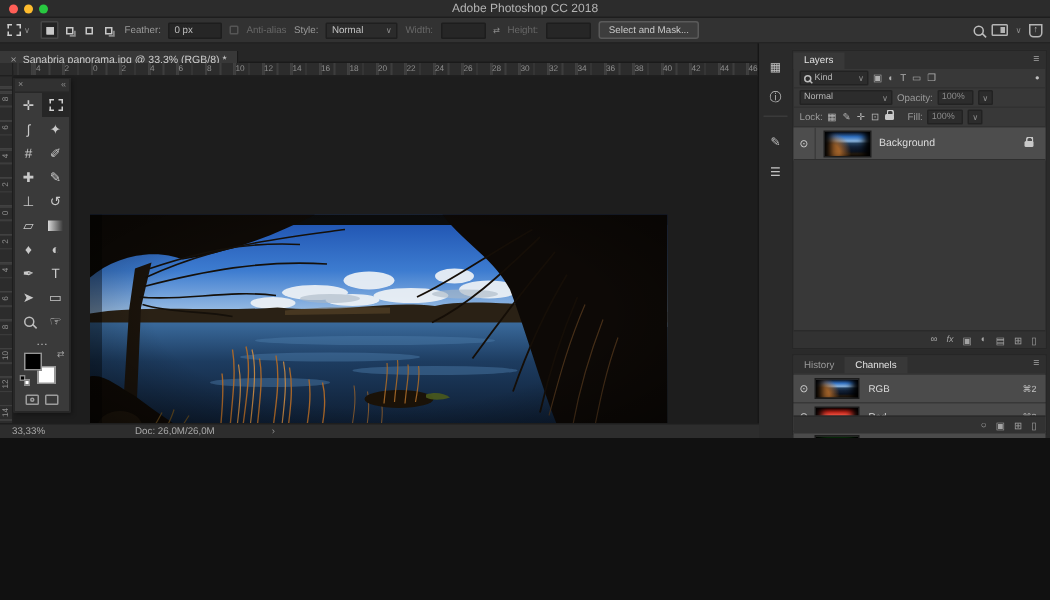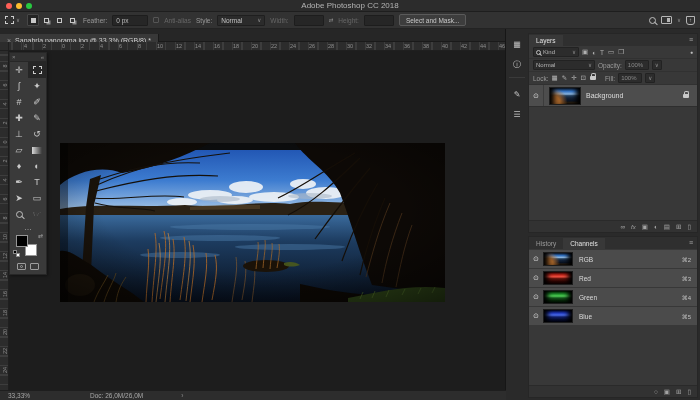--- a/index.html
+++ b/index.html
@@ -1,17 +1,17 @@
 <!DOCTYPE html>
 <html><head>
 <meta charset="utf-8">
 <style>
   html,body{margin:0;padding:0;background:#111;}
   *{box-sizing:border-box;}
-  .app{position:relative;width:700px;height:400px;background:#1d1d1d;overflow:hidden;
+  .app{position:relative;width:700px;height:292px;background:#1d1d1d;overflow:hidden;
        font-family:"Liberation Sans",sans-serif;-webkit-font-smoothing:antialiased;}
 
   
   .titlebar{position:absolute;left:0;top:0;right:0;height:12px;background:#2c2c2c;border-bottom:1px solid #1e1e1e;}
   .tlights{position:absolute;left:6px;top:3px;display:flex;gap:4px;}
   .tlight{width:6px;height:6px;border-radius:50%;}
   .apptitle{position:absolute;left:0;right:0;top:1px;text-align:center;font-size:8px;color:#b4b4b4;}
 
   
   .optionsbar{position:absolute;left:0;top:12px;right:0;height:17px;background:#323232;border-bottom:1px solid #232323;

